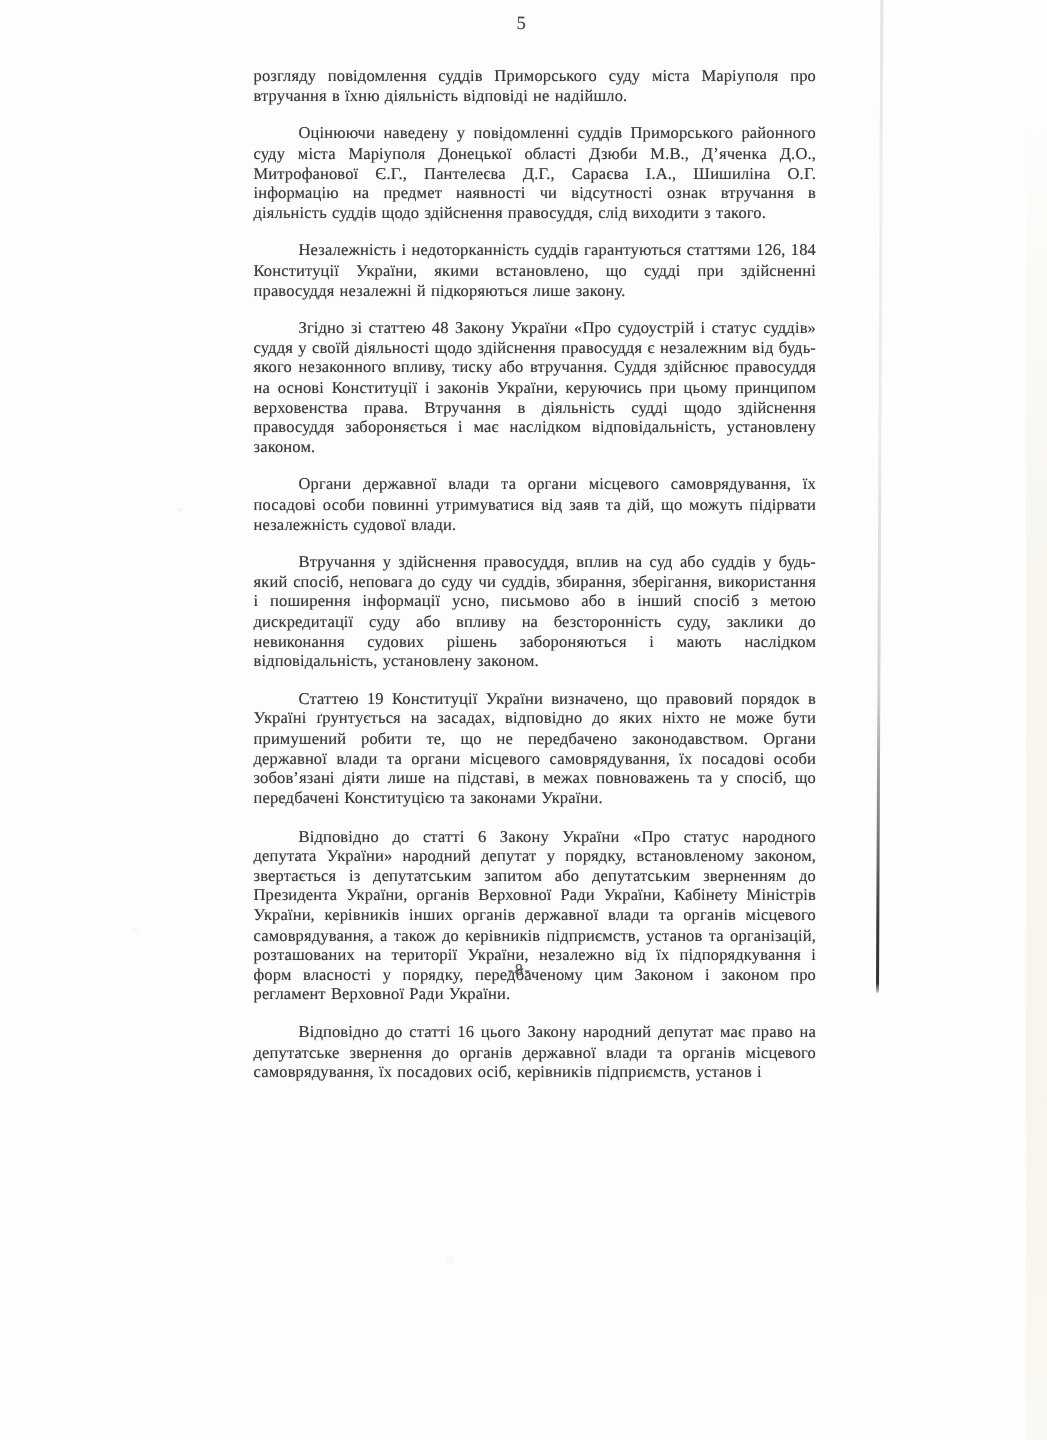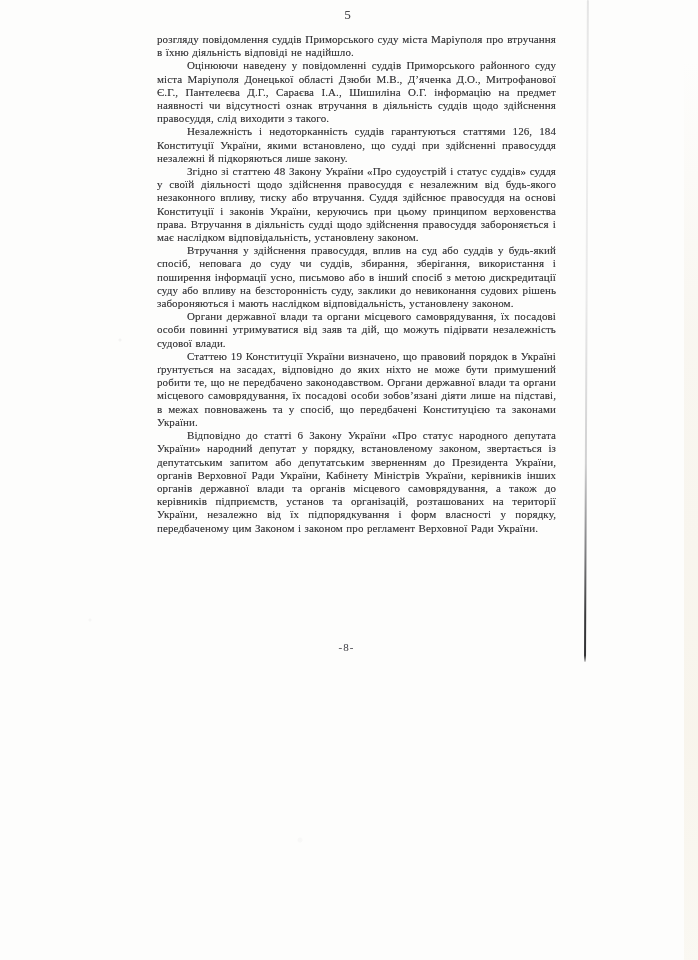--- a/index.html
+++ b/index.html
@@ -40,21 +40,21 @@
     width: 399px;
     color: #3a3a3c;
     font-size: 11px;
     line-height: 13.2px;
     text-align: justify;
     letter-spacing: 0.1px;
     word-spacing: 0.6px;
     text-shadow: 0 0 0.5px rgba(70,70,75,0.6);
   }
   .text-block p {
-    margin: 0;
+    margin: 12px;
     text-indent: 30px;
   }
   .text-block p.no-indent {
     text-indent: 0;
   }
   .pagenum-bottom {
     position: absolute;
     top: 641px;
     left: 147px;
     width: 399px;
@@ -103,24 +103,25 @@
 
 <div class="page">
 
   <div class="pagenum-top">5</div>
 
   <div class="text-block">
     <p class="no-indent">розгляду повідомлення суддів Приморського суду міста Маріуполя про втручання в їхню діяльність відповіді не надійшло.</p>
     <p>Оцінюючи наведену у повідомленні суддів Приморського районного суду міста Маріуполя Донецької області Дзюби М.В., Д’яченка Д.О., Митрофанової Є.Г., Пантелеєва Д.Г., Сараєва І.А., Шишиліна О.Г. інформацію на предмет наявності чи відсутності ознак втручання в діяльність суддів щодо здійснення правосуддя, слід виходити з такого.</p>
     <p>Незалежність і недоторканність суддів гарантуються статтями 126, 184 Конституції України, якими встановлено, що судді при здійсненні правосуддя незалежні й підкоряються лише закону.</p>
     <p>Згідно зі статтею 48 Закону України «Про судоустрій і статус суддів» суддя у своїй діяльності щодо здійснення правосуддя є незалежним від будь-якого незаконного впливу, тиску або втручання. Суддя здійснює правосуддя на основі Конституції і законів України, керуючись при цьому принципом верховенства права. Втручання в діяльність судді щодо здійснення правосуддя забороняється і має наслідком відповідальність, установлену законом.</p>
+    <p>Органи державної влади та органи місцевого самоврядування, їх посадові особи повинні утримуватися від заяв та дій, що можуть підірвати незалежність судової влади.</p>
     <p>Втручання у здійснення правосуддя, вплив на суд або суддів у будь-який спосіб, неповага до суду чи суддів, збирання, зберігання, використання і поширення інформації усно, письмово або в інший спосіб з метою дискредитації суду або впливу на безсторонність суду, заклики до невиконання судових рішень забороняються і мають наслідком відповідальність, установлену законом.</p>
-    <p>Органи державної влади та органи місцевого самоврядування, їх посадові особи повинні утримуватися від заяв та дій, що можуть підірвати незалежність судової влади.</p>
     <p>Статтею 19 Конституції України визначено, що правовий порядок в Україні ґрунтується на засадах, відповідно до яких ніхто не може бути примушений робити те, що не передбачено законодавством. Органи державної влади та органи місцевого самоврядування, їх посадові особи зобов’язані діяти лише на підставі, в межах повноважень та у спосіб, що передбачені Конституцією та законами України.</p>
     <p>Відповідно до статті 6 Закону України «Про статус народного депутата України» народний депутат у порядку, встановленому законом, звертається із депутатським запитом або депутатським зверненням до Президента України, органів Верховної Ради України, Кабінету Міністрів України, керівників інших органів державної влади та органів місцевого самоврядування, а також до керівників підприємств, установ та організацій, розташованих на території України, незалежно від їх підпорядкування і форм власності у порядку, передбаченому цим Законом і законом про регламент Верховної Ради України.</p>
+    <p>Відповідно до статті 16 цього Закону народний депутат має право на депутатське звернення до органів державної влади та органів місцевого самоврядування, їх посадових осіб, керівників підприємств, установ і</p>
   </div>
 
   <div class="pagenum-bottom">-8-</div>
 
   <div class="scan-line"></div>
   <div class="right-tint"></div>
 
 </div>
 
 </body></html>

